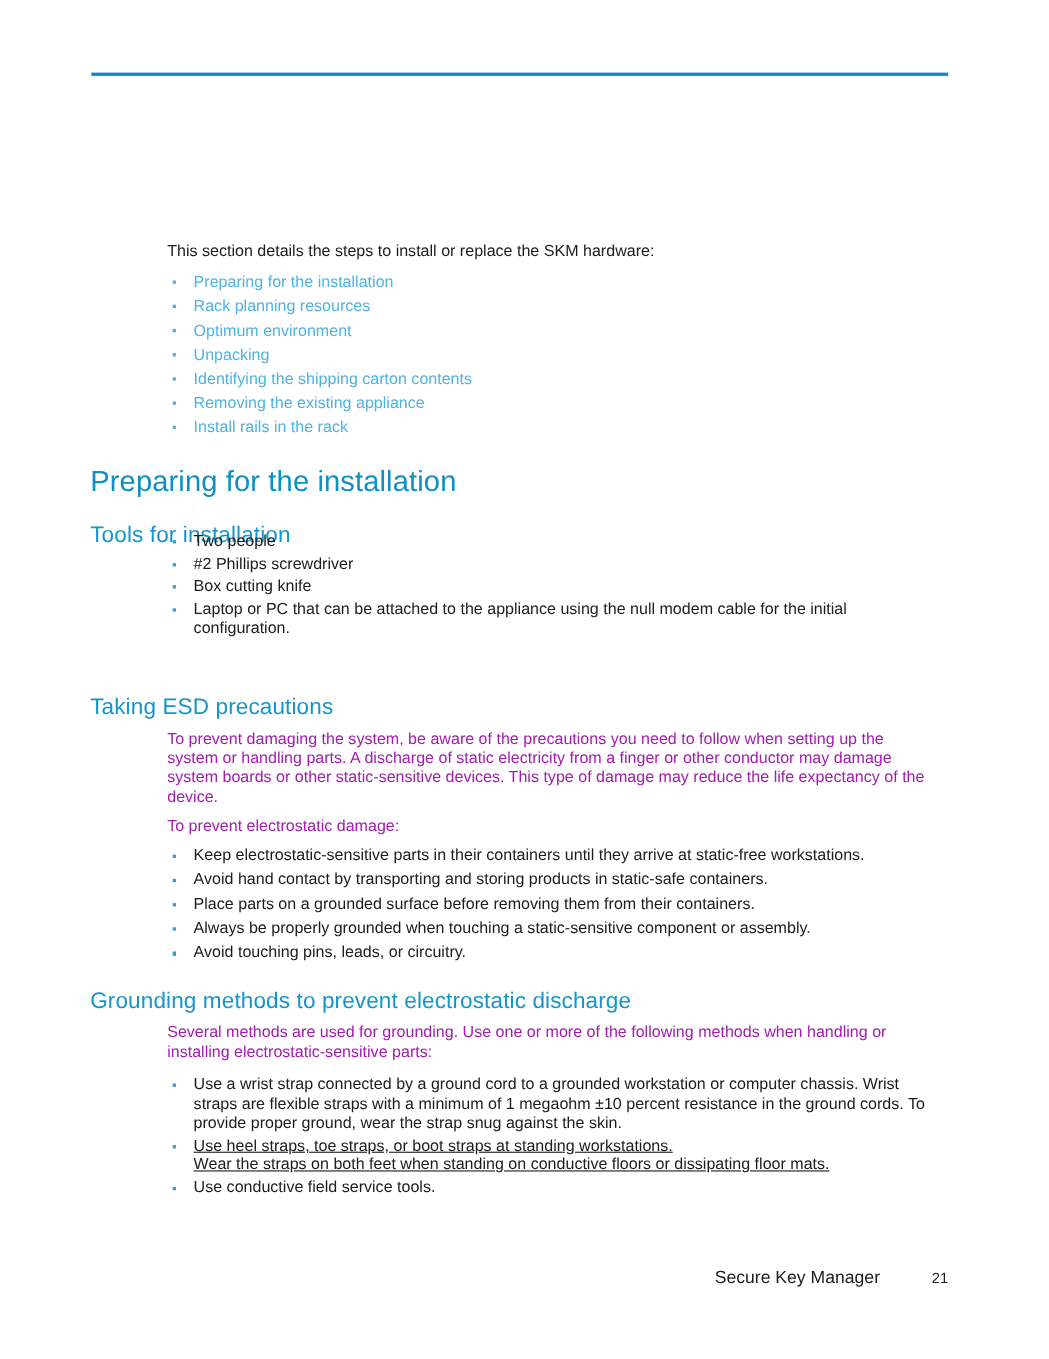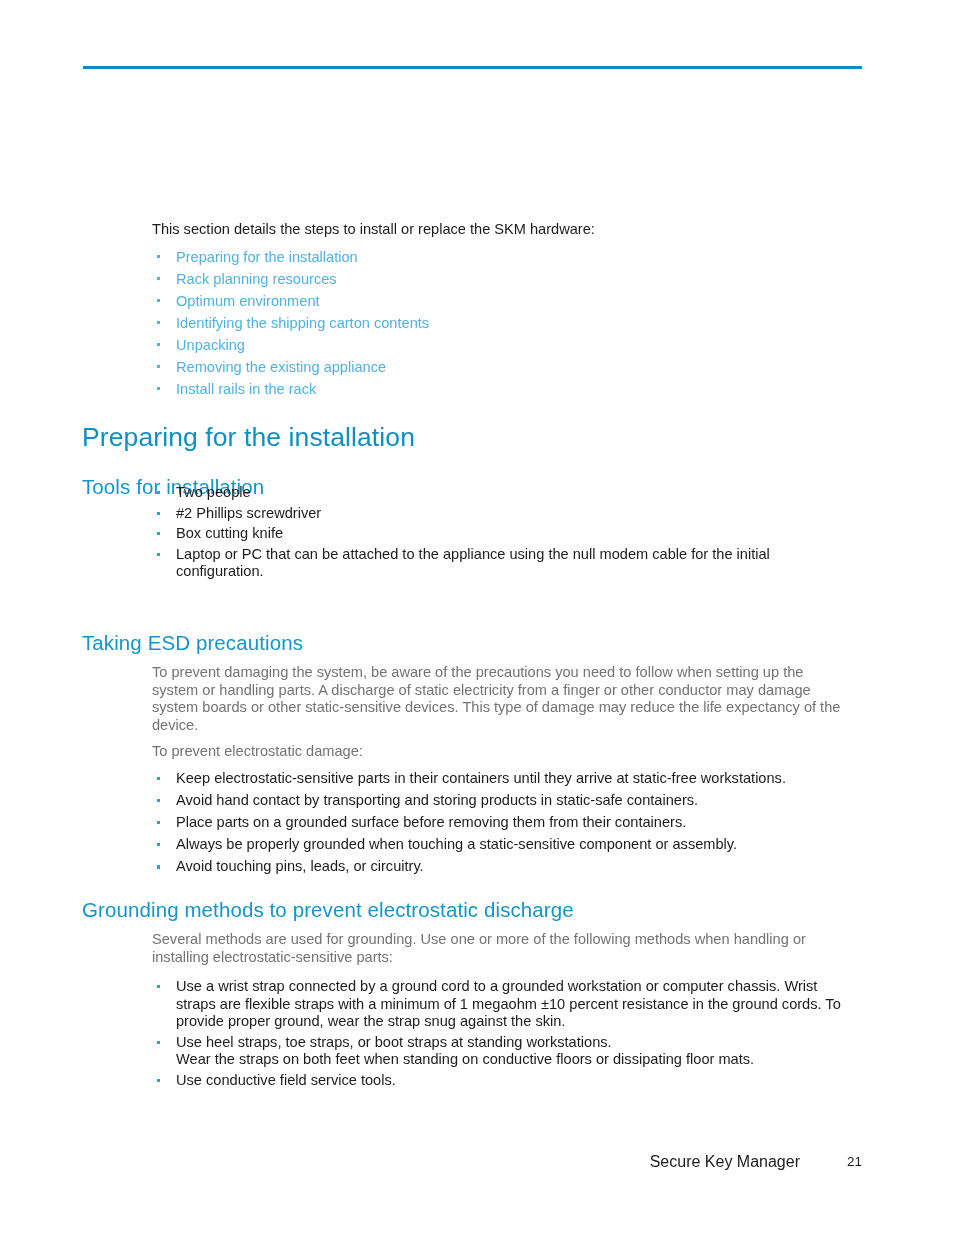--- a/index.html
+++ b/index.html
@@ -112,21 +112,21 @@
   .h3-esd       { top: 630px; }
   .h3-grounding { top: 897px; }
 
   
   .para {
     position: absolute;
     left: 152px;
     margin: 0;
     font-size: 14.6px;
     line-height: 17.6px;
-    color: #737373;
+    color: #a21caf;
     width: 700px;
   }
   .para-esd1  { top: 664px; width: 700px; }
   .para-esd2  { top: 743px; }
   .para-grd1  { top: 931px; width: 700px; }
 
   
   .bullets {
     position: absolute;
     left: 152px;
@@ -191,22 +191,22 @@
 
   <div class="chapter-rule"></div>
 
 
   <p class="intro">This section details the steps to install or replace the SKM hardware:</p>
 
   <ul class="linklist">
     <li><span>Preparing for the installation</span></li>
     <li><span>Rack planning resources</span></li>
     <li><span>Optimum environment</span></li>
+    <li><span>Unpacking</span></li>
     <li><span>Identifying the shipping carton contents</span></li>
-    <li><span>Unpacking</span></li>
     <li><span>Removing the existing appliance</span></li>
     <li><span>Install rails in the rack</span></li>
   </ul>
 
   <h2 class="h2 h2-preparing">Preparing for the installation</h2>
 
   <h3 class="h3 h3-tools">Tools for installation</h3>
 
   <ul class="bullets bullets-tools">
     <li>Two people</li>
@@ -227,21 +227,21 @@
     <li>Always be properly grounded when touching a static-sensitive component or assembly.</li>
     <li>Avoid touching pins, leads, or circuitry.</li>
   </ul>
 
   <h3 class="h3 h3-grounding">Grounding methods to prevent electrostatic discharge</h3>
 
   <p class="para para-grd1">Several methods are used for grounding.  Use one or more of the following methods when handling or installing electrostatic-sensitive parts:</p>
 
   <ul class="bullets bullets-grd">
     <li>Use a wrist strap connected by a ground cord to a grounded workstation or computer chassis. Wrist straps are flexible straps with a minimum of 1 megaohm ±10 percent resistance in the ground cords.  To provide proper ground, wear the strap snug against the skin.</li>
-    <li style="white-space: pre-line;">Use heel straps, toe straps, or boot straps at standing workstations.
+    <li style="white-space: pre-line; text-decoration: underline;">Use heel straps, toe straps, or boot straps at standing workstations.
 Wear the straps on both feet when standing on conductive floors or dissipating floor mats.</li>
     <li>Use conductive field service tools.</li>
   </ul>
 
   <div class="footer">
     <span class="footer-title">Secure Key Manager</span>
     <span class="footer-page">21</span>
   </div>
 
 </div>

